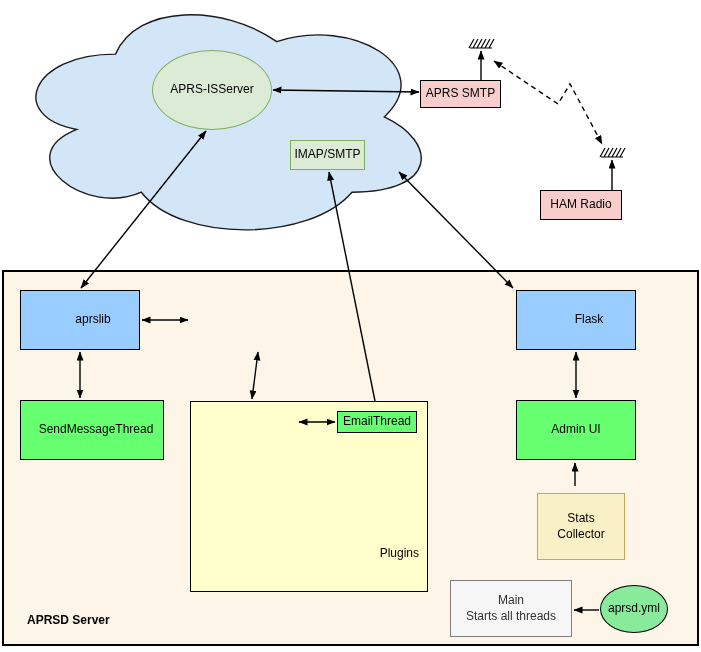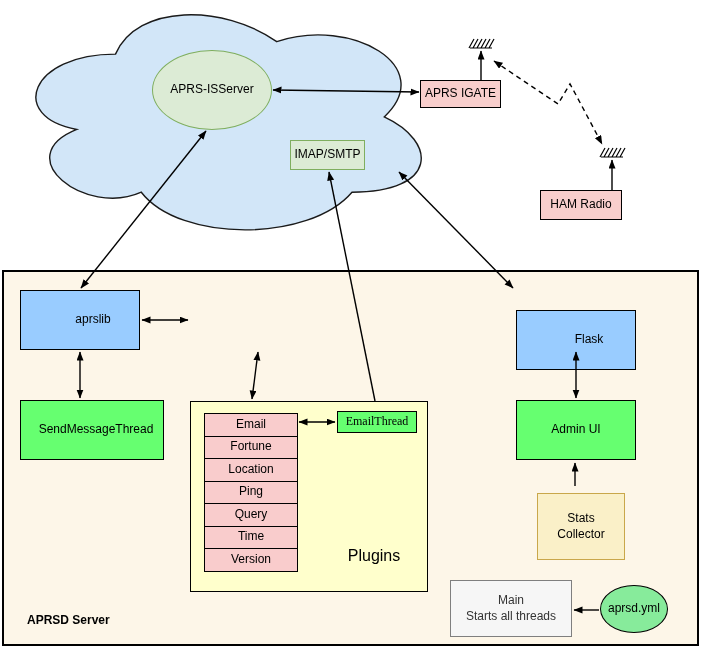--- a/index.html
+++ b/index.html
@@ -36,32 +36,32 @@
   .stats{background:var(--c-stats-fill);border-color:var(--c-stats-stroke);margin-top:6px;}
   .gray{background:var(--c-gray-fill);border-color:var(--c-gray-stroke);color:#333;}
 
   .n-aprs-is{left:152px;top:50px;width:120px;height:80px;flex-direction:row;}
   .n-imap{left:290px;top:140px;width:75px;height:30px;}
   .n-igate{left:420px;top:80px;width:81px;height:28px;}
   .n-ham{left:540px;top:190px;width:82px;height:30px;}
   .n-aprslib{left:20px;top:290px;width:120px;height:60px;}
   .n-rmt{left:190px;top:290px;width:140px;height:60px;}
   .n-smt{left:20px;top:400px;width:144px;height:60px;padding-left:8px;}
-  .n-flask{left:516px;top:290px;width:120px;height:60px;margin-top:20px;}
+  .n-flask{left:516px;top:290px;width:120px;height:60px;}
   .n-admin{left:516px;top:400px;width:120px;height:60px;}
   .n-plugins{left:190px;top:401px;width:238px;height:191px;display:block;}
   .plugin-stack{position:absolute;left:13px;top:11px;width:94px;}
   .plugin-row{
     box-sizing:border-box;height:23.5px;display:flex;align-items:center;justify-content:center;
     background:var(--c-plugin-pink-fill);border:1px solid var(--c-border-black);margin-top:-1px;
     font-size:12px;
   }
   .plugin-row:first-child{margin-top:0;}
-  .plugins-label{position:absolute;left:138px;top:144px;width:90px;text-align:center;font-size:16px;}
-  .n-emailthread{left:337px;top:411px;width:80px;height:22px;font-family:Liberation Serif, serif;}
+  .plugins-label{position:absolute;left:138px;top:144px;width:90px;text-align:right;font-size:12px;}
+  .n-emailthread{left:337px;top:411px;width:80px;height:22px;}
   .n-stats{left:537px;top:487px;width:88px;height:67px;flex-direction:column;}
   .n-main{left:450px;top:580px;width:122px;height:57px;flex-direction:column;}
   .n-yml{left:600px;top:585px;width:68px;height:48px;}
   .server-label{
     position:absolute;left:27px;top:613px;z-index:2;
     font-size:12px;font-weight:bold;
   }
 </style>
 </head>
 <body>
@@ -84,48 +84,39 @@
   <div class="server-label">APRSD Server</div>
 
   <div class="node ellipse pale-green n-aprs-is">
     <span>APRS-IS</span>
     <span>Server</span>
   </div>
   <div class="node pale-green n-imap">
     <span>IMAP/SMTP</span>
   </div>
   <div class="node pink n-igate">
-    <span>APRS IGATE</span>
+    <span>APRS SMTP</span>
   </div>
   <div class="node pink n-ham">
     <span>HAM Radio</span>
   </div>
   <div class="node blue n-aprslib">
     <span>aprslib</span>
   </div>
   <div class="node green n-smt">
     <span>SendMessageThread</span>
   </div>
   <div class="node blue n-flask">
     <span>Flask</span>
   </div>
   <div class="node green n-admin">
     <span>Admin UI</span>
   </div>
 
   <div class="node yellow n-plugins">
-    <div class="plugin-stack">
-      <div class="plugin-row">Email</div>
-      <div class="plugin-row">Fortune</div>
-      <div class="plugin-row">Location</div>
-      <div class="plugin-row">Ping</div>
-      <div class="plugin-row">Query</div>
-      <div class="plugin-row">Time</div>
-      <div class="plugin-row">Version</div>
-    </div>
     <div class="plugins-label">Plugins</div>
   </div>
 
   <div class="node green n-emailthread">
     <span>EmailThread</span>
   </div>
   <div class="node stats n-stats">
     <span>Stats</span>
     <span>Collector</span>
   </div>

